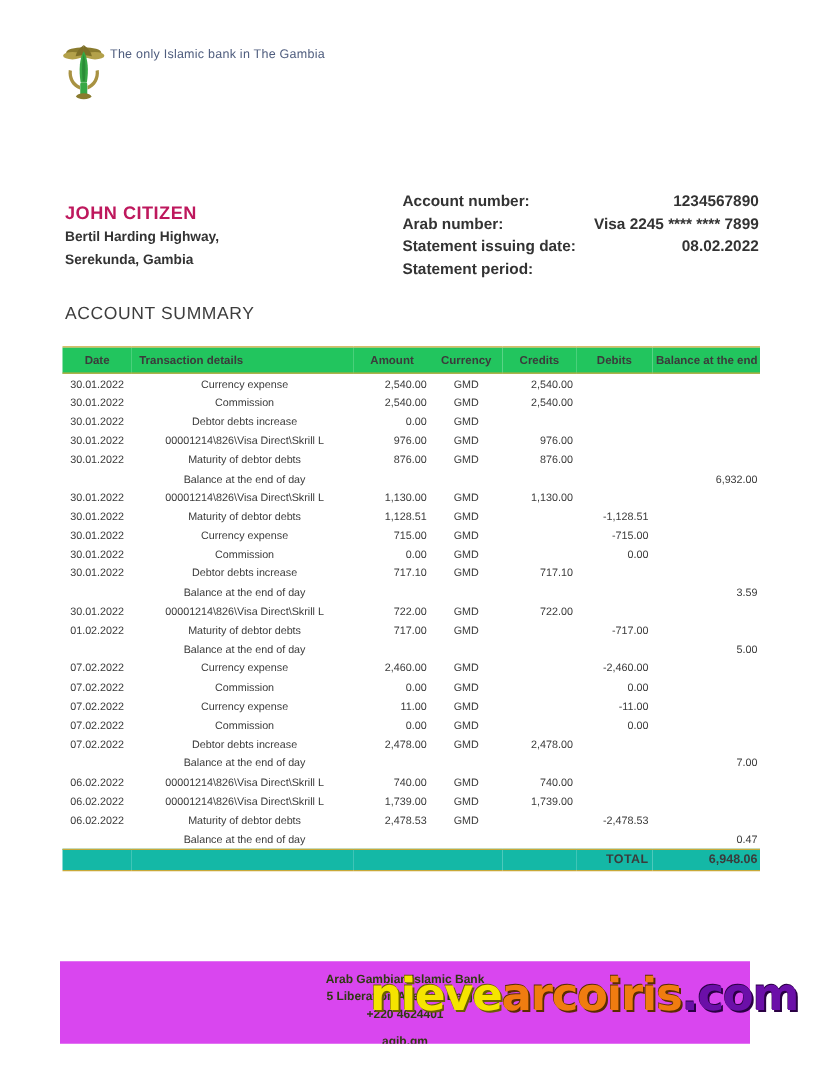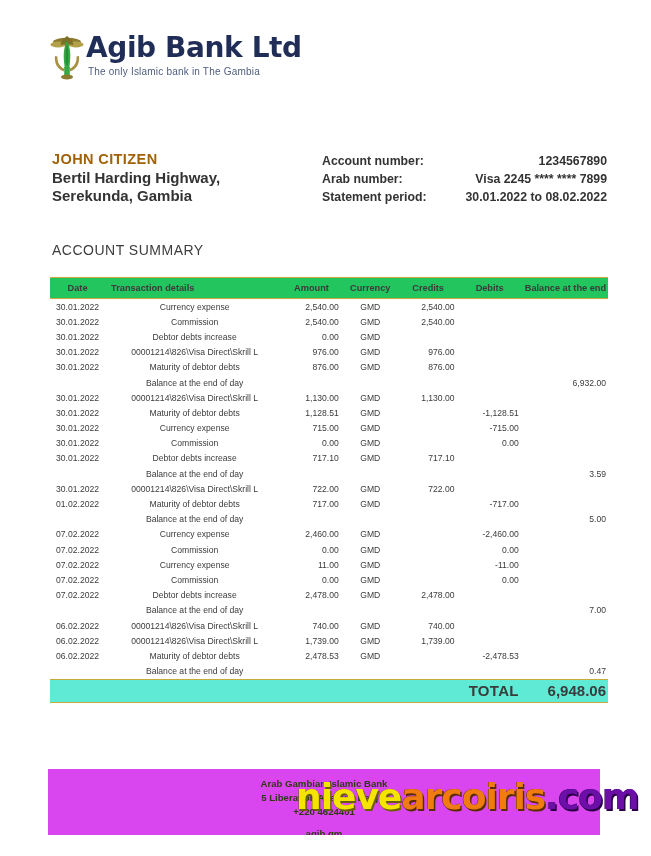--- a/index.html
+++ b/index.html
@@ -66,26 +66,27 @@
   
   .customer {
     position: absolute;
     left: 52px;
     top: 150px;
     width: 250px;
   }
   .customer-name {
     font-size: 14.5px;
     font-weight: bold;
-    color: #a16207;
+    color: #be185d;
     letter-spacing: 0.4px;
     line-height: 19px;
+    margin-top: 12px;
   }
   .customer-line {
-    font-size: 15px;
+    font-size: 11px;
     font-weight: bold;
     color: #333333;
     line-height: 18px;
   }
 
   .account-info {
     position: absolute;
     left: 322px;
     top: 152px;
     width: 285px;
@@ -152,24 +153,24 @@
   thead .c-amt, thead .c-cred, thead .c-deb { text-align: center; }
   thead .c-bal { text-align: right; }
 
   tr.eod td { }
   tr.eod .c-det { padding-left: 6px !important; }
 
   tr.total td {
     border-top: 1.6px solid #c8a93a;
     border-bottom: 1.6px solid #c8a93a;
     font-weight: bold;
-    font-size: 15px;
+    font-size: 10px;
     padding-top: 4px;
     padding-bottom: 4px;
-    background: #5eead4;
+    background: #14b8a6;
   }
   tr.total .c-deb { text-align: right; letter-spacing: 0.3px; }
 
   
   .footer-band {
     position: absolute;
     left: 48px;
     top: 769px;
     width: 552px;
     height: 66px;
@@ -228,43 +229,45 @@
         <path d="M17 11 C15.5 17 15.3 25 16.2 33 L17.8 33 C18.7 25 18.5 17 17 11 Z" fill="#2a8c37"></path>
 
         <path d="M5 24 C4 31 7.5 37.5 14 39.5 L14 36.5 C9.5 34.5 7 30 7.5 24.5 Z" fill="#a89242"></path>
         <path d="M29 24 C30 31 26.5 37.5 20 39.5 L20 36.5 C24.5 34.5 27 30 26.5 24.5 Z" fill="#a89242"></path>
 
         <rect x="14.2" y="34" width="5.6" height="10" rx="1.2" fill="#37a845"></rect>
         <ellipse cx="17" cy="45" rx="6" ry="2.4" fill="#8a7b2e"></ellipse>
       </svg>
     </div>
     <div class="logo-text-wrap">
-      <div class="logo-title">Agib Bank Ltd</div>
       <div class="logo-tagline">The only Islamic bank in The Gambia</div>
     </div>
   </div>
 
   <div class="customer">
     <div class="customer-name">JOHN CITIZEN</div>
     <div class="customer-line">Bertil Harding Highway,</div>
     <div class="customer-line">Serekunda, Gambia</div>
   </div>
 
   <div class="account-info">
     <div class="acc-row">
       <span class="acc-label">Account number:</span>
       <span class="acc-value">1234567890</span>
     </div>
     <div class="acc-row">
       <span class="acc-label">Arab number:</span>
       <span class="acc-value">Visa 2245 **** **** 7899</span>
     </div>
     <div class="acc-row">
+      <span class="acc-label">Statement issuing date:</span>
+      <span class="acc-value">08.02.2022</span>
+    </div>
+    <div class="acc-row">
       <span class="acc-label">Statement period:</span>
-      <span class="acc-value">30.01.2022 to 08.02.2022</span>
     </div>
   </div>
 
   <div class="section-title">ACCOUNT SUMMARY</div>
 
   <div class="table-wrap">
     <table class="stmt">
       <thead>
         <tr>
           <th class="c-date">Date</th>

